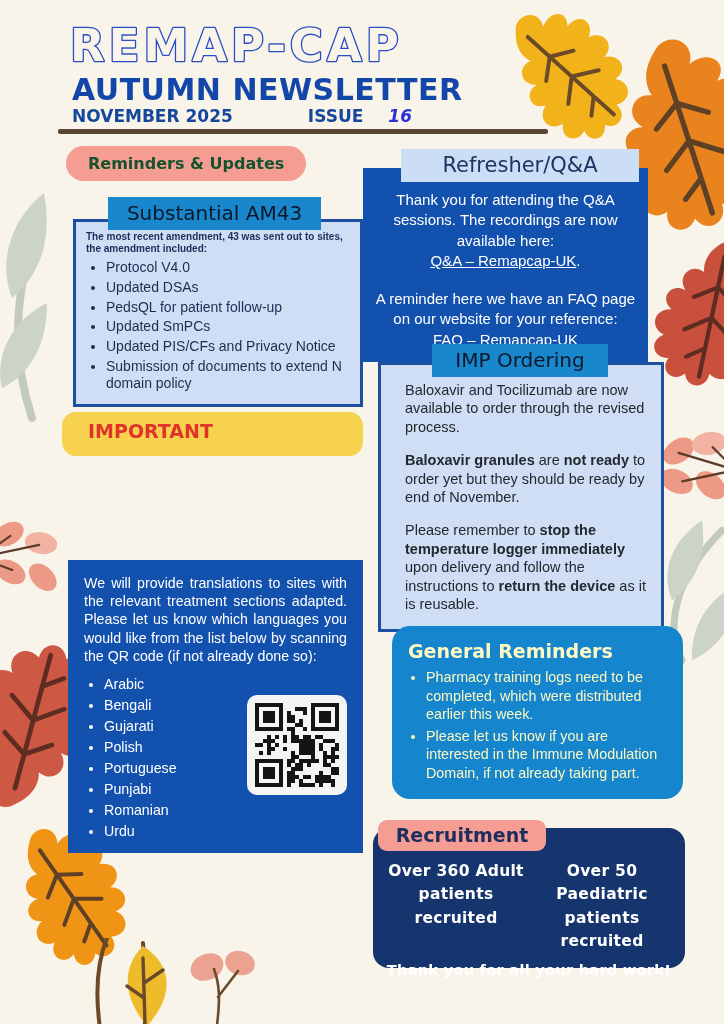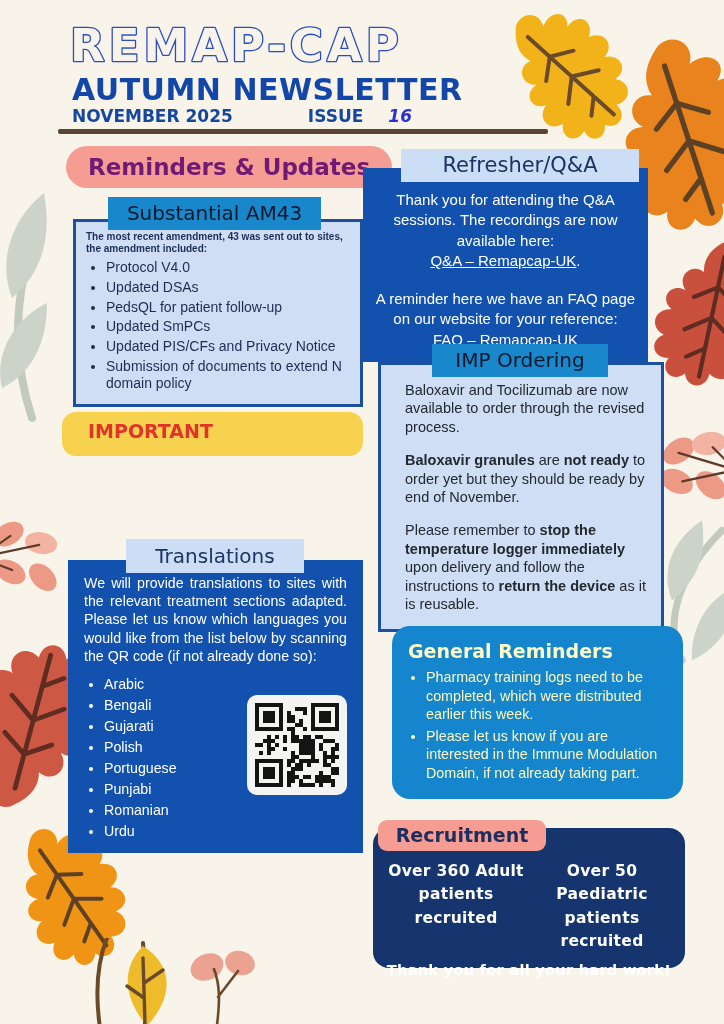--- a/index.html
+++ b/index.html
@@ -11,22 +11,22 @@
   .brand-svg{position:absolute;left:68px;top:16px;z-index:3;}
   .news-title{position:absolute;left:72px;top:72px;z-index:3;font-family:"DejaVu Sans",sans-serif;
     font-weight:800;font-size:30px;letter-spacing:.5px;color:#1246a8;}
   .date-row{position:absolute;left:72px;top:106px;width:340px;display:flex;
     justify-content:space-between;z-index:3;font-family:"DejaVu Sans",sans-serif;
     font-weight:700;font-size:17px;color:#15479c;}
   .issue-num{color:#2e2fd0;margin-left:25px;font-style:italic;}
   .rule{position:absolute;left:58px;top:129px;width:490px;height:5px;background:#5a4532;z-index:1;border-radius:2px;}
 
   
-  .pill{background:#f59d92;border-radius:24px;color:#701a75;font-family:"DejaVu Sans",sans-serif;
-    font-weight:700;font-size:23px;padding:8px 22px;z-index:3;position:absolute;}
+  .pill{background:#f59d92;border-radius:24px;color:#14532d;font-family:"DejaVu Sans",sans-serif;
+    font-weight:700;font-size:16px;padding:8px 22px;z-index:3;position:absolute;}
   .bar{position:absolute;z-index:4;text-align:center;font-family:"DejaVu Sans",sans-serif;}
   .bar.blue{background:#1887cb;color:#0f172a;}
   .bar.lightblue{background:#cbdef5;color:#1c3461;}
   .panel{position:absolute;z-index:3;box-sizing:border-box;}
   .panel.light{background:#cfdef5;border:3px solid #1d4fa1;padding-left:24px;}
   .panel.royal{background:#1351ae;color:#ffffff;}
 
   
   .am43-body{font-size:10px;line-height:1.2;color:#1c2e57;font-weight:700;}
   .am43-box ul{margin:4px 0 0 20px;padding:0;color:#1f2c50;font-weight:400;font-size:14px;line-height:1.2;}
@@ -175,21 +175,20 @@
         <li>Updated SmPCs</li>
         <li>Updated PIS/CFs and Privacy Notice</li>
         <li>Submission of documents to extend N domain policy</li>
       </ul>
   </div>
 
   <div class="important-box">
     <p class="important-title">IMPORTANT</p>
   </div>
 
-  <div class="bar lightblue" style="left:126px;top:539px;width:178px;height:34px;font-size:20px;line-height:34px;">Translations</div>
   <div class="panel royal trans-box" style="left:68px;top:560px;width:295px;">
     <p class="trans-body">We will provide translations to sites with the relevant treatment sections adapted. Please let us know which languages you would like from the list below by scanning the QR code (if not already done so):</p>
     <div class="trans-flex">
       <ul>
 
       <li>Arabic</li>
           <li>Bengali</li>
           <li>Gujarati</li>
           <li>Polish</li>
           <li>Portuguese</li>

